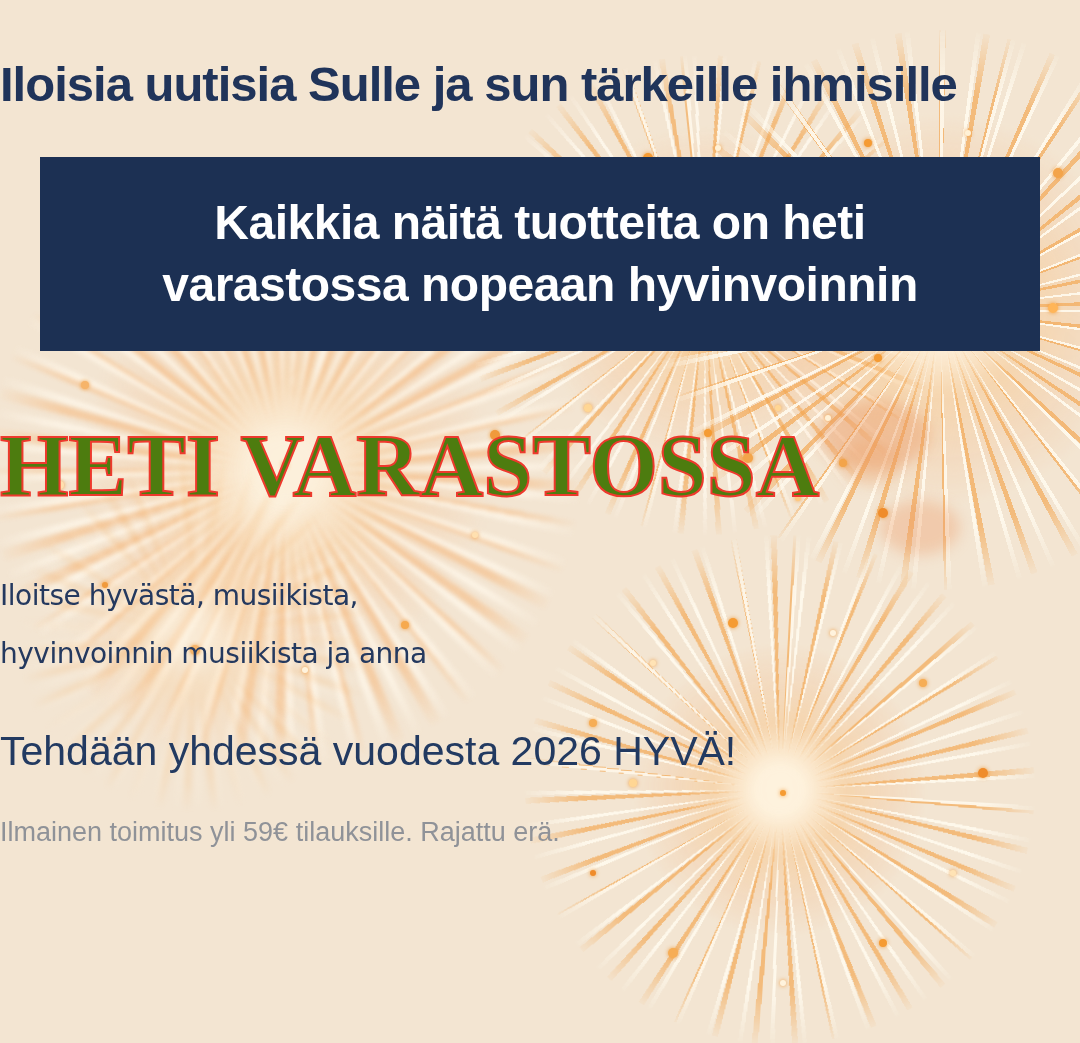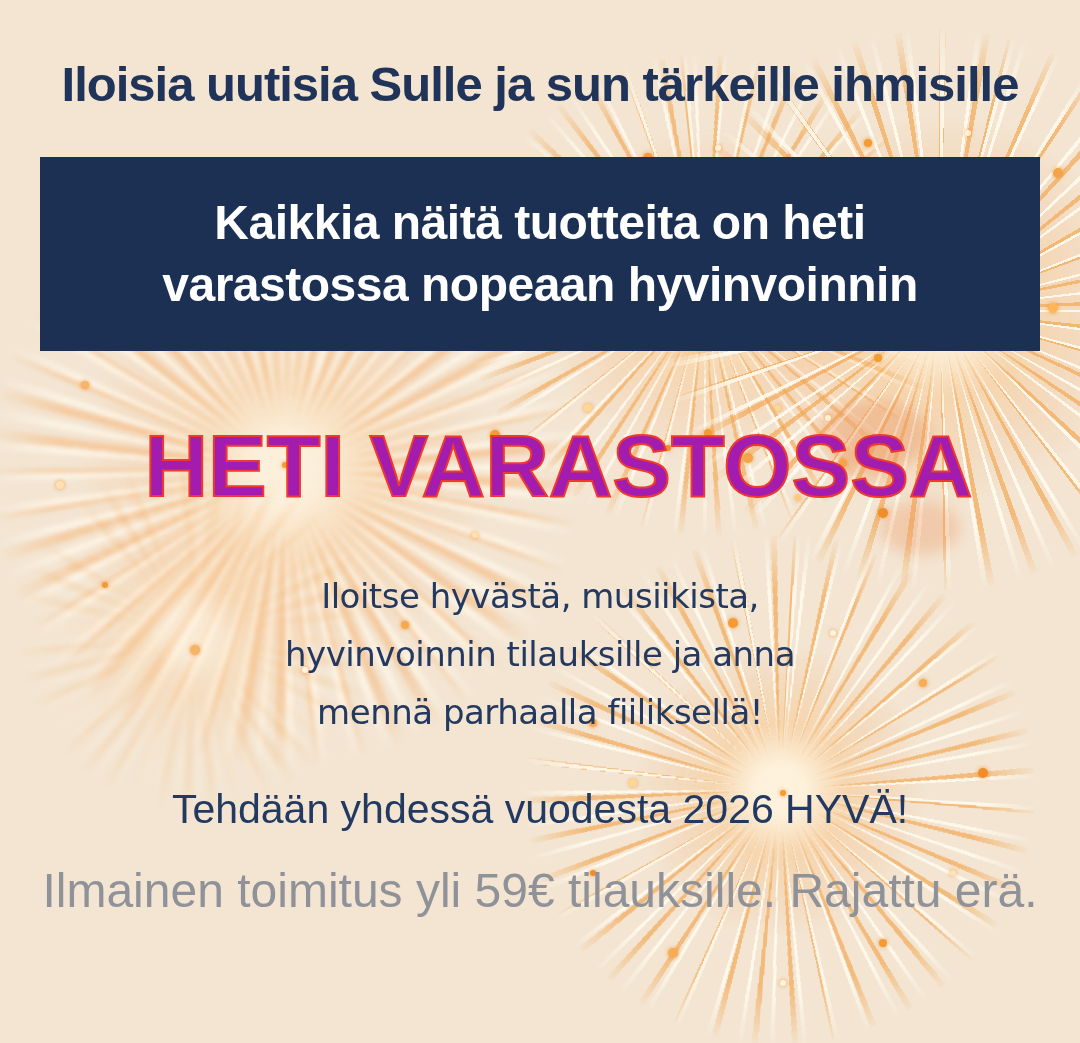--- a/index.html
+++ b/index.html
@@ -58,53 +58,53 @@
   .d4{left:780px;top:790px;box-shadow:
     -190px -70px 0 1px #f6ad55,-130px -130px 0 0 #ffe3b5,-50px -170px 0 2px #f59b33,
     50px -160px 0 0 #fff3dd,140px -110px 0 1px #f6ad55,200px -20px 0 2px #ef8c2b,
     170px 80px 0 0 #ffe3b5,100px 150px 0 1px #f59b33,0px 190px 0 0 #fff3dd,
     -110px 160px 0 2px #f6ad55,-190px 80px 0 0 #ef8c2b,-150px -10px 0 1px #ffd694;}
   .blob{position:absolute;border-radius:50%;filter:blur(7px);}
   .blob1{left:820px;top:400px;width:110px;height:70px;background:rgba(236,150,94,.4);}
   .blob2{left:880px;top:500px;width:80px;height:55px;background:rgba(236,150,94,.33);}
   .blob3{left:840px;top:440px;width:60px;height:45px;background:rgba(240,160,100,.3);}
   
-  .content{position:relative;z-index:1;text-align:center;}
+  .content{position:relative;z-index:1;}
   .title{
     margin:60px 0 0;white-space:nowrap;
     font-family:"Liberation Sans",sans-serif;font-weight:700;
     font-size:49px;line-height:49px;letter-spacing:-1px;color:#20345a;
   }
   .banner{
     margin:48px 40px 0;height:194px;background:#1c3053;
     display:flex;flex-direction:column;justify-content:center;align-items:center;
   }
   .banner .bline{
     display:block;color:#ffffff;font-weight:700;white-space:nowrap;
     font-size:48px;line-height:62px;letter-spacing:-0.5px;
   }
   .hero{
     margin:68px 0 0;white-space:nowrap;
-    font-family:Liberation Sans, sans-serif;font-weight:700;
+    font-family:Liberation Serif, serif;font-weight:700;
     font-size:88px;line-height:94px;letter-spacing:0;
-    color:#a21caf;padding-left:37px;-webkit-text-stroke:2px #ee392d;
+    color:#4d7c0f;-webkit-text-stroke:2px #ee392d;
   }
   .body-text{
     margin:54px 0 0;
     font-family:"DejaVu Sans",sans-serif;font-weight:400;
-    font-size:34px;line-height:58px;letter-spacing:-0.5px;color:#24395f;
+    font-size:28px;line-height:58px;letter-spacing:-0.5px;color:#24395f;
   }
   .body-text .pline{display:block;white-space:nowrap;}
   .tagline{
     margin:46px 0 8px;white-space:nowrap;
     font-weight:400;font-size:41px;line-height:45px;color:#223a61;
   }
   .shipping{
     margin:37px 0 0;white-space:nowrap;
-    font-weight:400;font-size:48px;line-height:43px;color:#8f9298;
+    font-weight:400;font-size:27px;line-height:43px;color:#8f9298;
   }
 </style>
 </head>
 <body>
 
 <div class="canvas">
 
   <div class="fx">
     <div class="burst b1">
       <div class="glow"></div>
@@ -141,22 +141,21 @@
 
     <div class="banner">
       <span class="bline">Kaikkia näitä tuotteita on heti</span>
       <span class="bline">varastossa nopeaan hyvinvoinnin</span>
     </div>
 
     <div class="hero">HETI VARASTOSSA</div>
 
     <p class="body-text">
       <span class="pline">Iloitse hyvästä, musiikista,</span>
-      <span class="pline">hyvinvoinnin tilauksille ja anna</span>
-      <span class="pline">mennä parhaalla fiiliksellä!</span>
+      <span class="pline">hyvinvoinnin musiikista ja anna</span>
     </p>
 
     <p class="tagline">Tehdään yhdessä vuodesta 2026 HYVÄ!</p>
 
     <p class="shipping">Ilmainen toimitus yli 59€ tilauksille. Rajattu erä.</p>
 
   </div>
 </div>
 
 </body></html>

